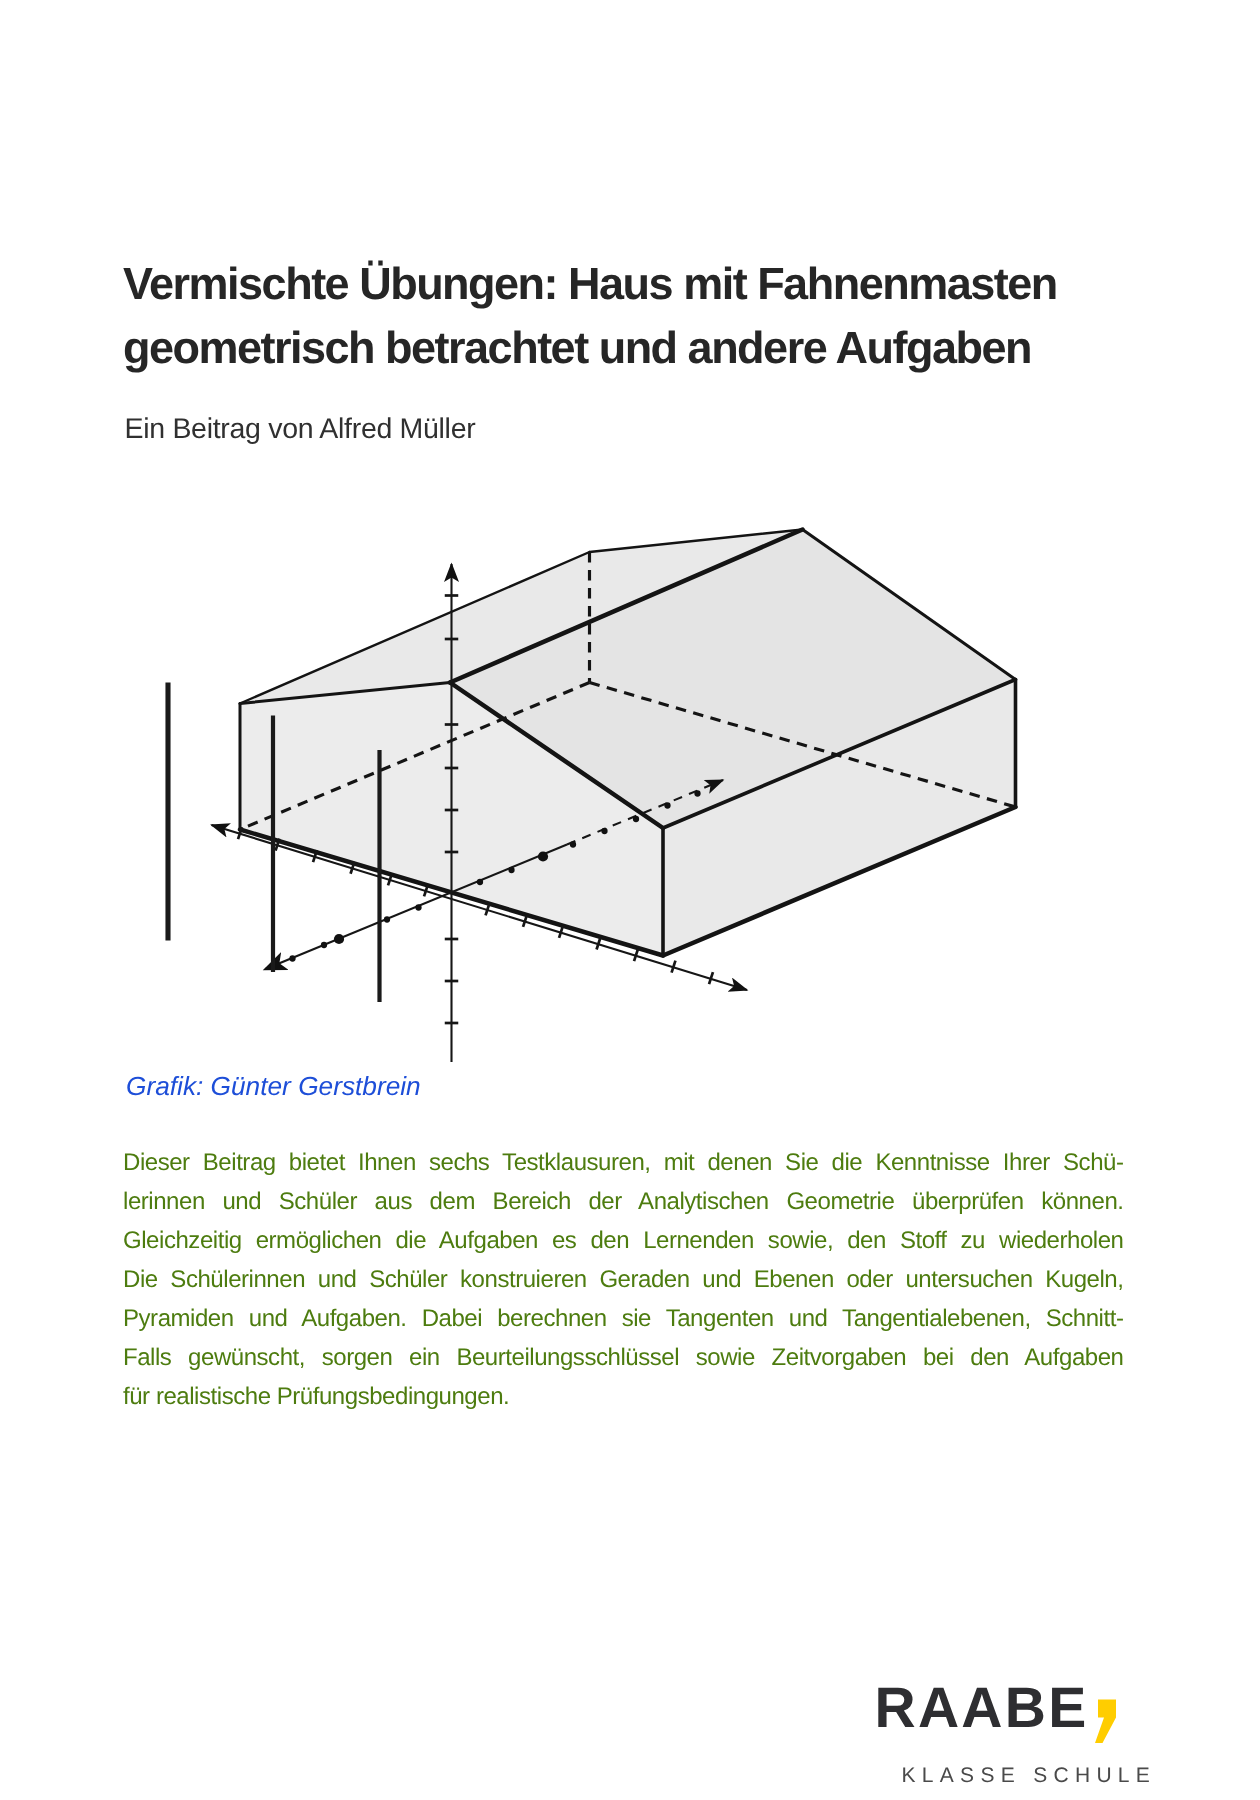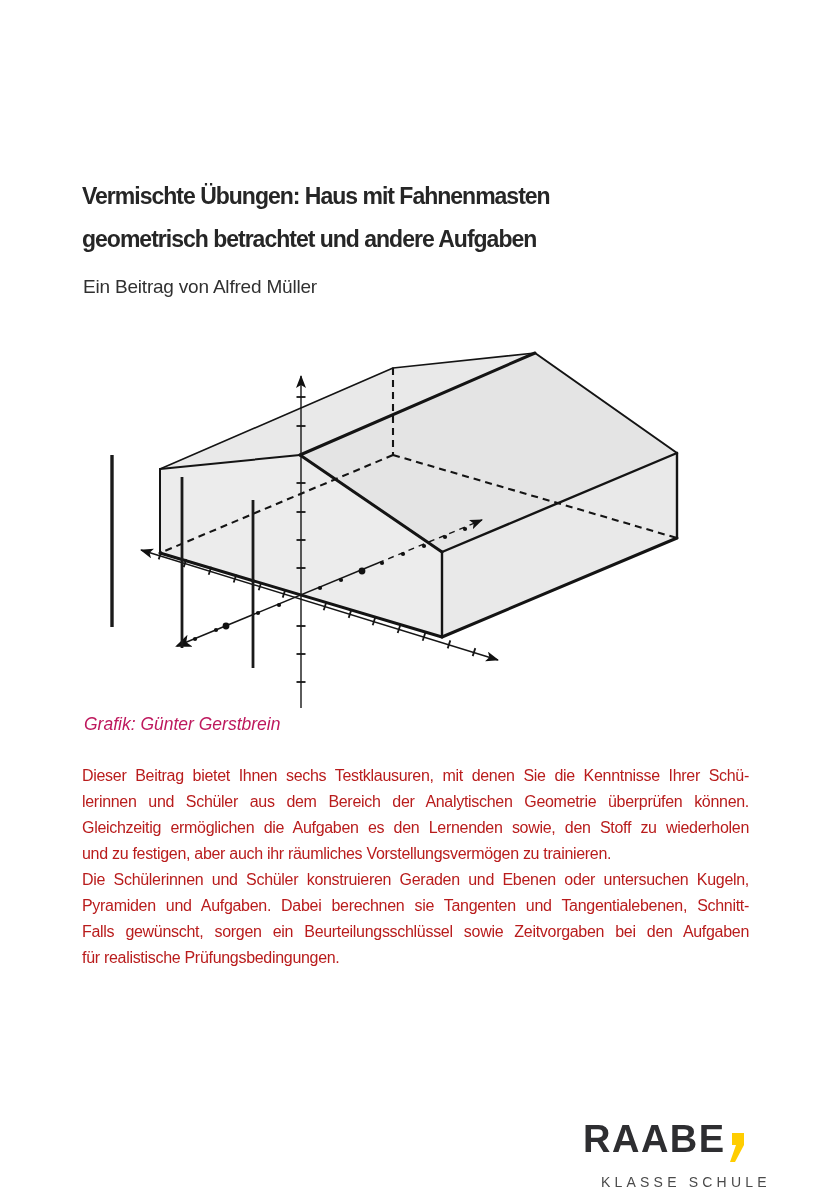--- a/index.html
+++ b/index.html
@@ -2,32 +2,32 @@
 <html><head>
 <meta charset="utf-8">
 <style>
   html,body{margin:0;padding:0;}
   body{
     width:840px;height:1200px;position:relative;background:#ffffff;
     font-family:"Liberation Sans", sans-serif;color:#2b2b2b;overflow:hidden;
   }
   .abs{position:absolute;}
   .title{
-    left:82px;top:160px;width:680px;
-    font-size:23px;font-weight:700;line-height:43px;letter-spacing:-1px;color:#262626;
+    left:82px;top:148px;width:680px;
+    font-size:30px;font-weight:700;line-height:43px;letter-spacing:-1px;color:#262626;
   }
   .byline{
     left:83px;top:276px;font-size:19px;letter-spacing:-0.2px;color:#303030;
   }
   .fig-caption{
-    left:84px;top:714px;font-size:17.5px;font-style:italic;color:#be185d;
+    left:84px;top:714px;font-size:17.5px;font-style:italic;color:#1d4ed8;
   }
   .bodytext{
     left:82px;top:763px;width:667px;
-    font-size:16px;line-height:26px;letter-spacing:-0.3px;color:#b91c1c;
+    font-size:16px;line-height:26px;letter-spacing:-0.3px;color:#4d7c0f;
   }
   .bodytext .jl{text-align:justify;text-align-last:justify;}
   .bodytext .ll{text-align:left;}
   .logo{left:583px;top:1088px;width:175px;margin-top:32px;}
   .logo-row{display:flex;align-items:flex-start;}
   .logo-brand{
     font-size:38px;font-weight:700;letter-spacing:1.5px;color:#2e2e31;line-height:38px;
   }
   .logo-comma{margin-left:3px;margin-top:12px;}
   .logo-tagline{
@@ -154,21 +154,20 @@
     <line class="pole" stroke-width="2.8" x1="253" y1="500" x2="253" y2="668"></line>
   </g>
 </svg>
 
 <div class="abs fig-caption">Grafik: Günter Gerstbrein</div>
 
 <div class="abs bodytext">
   <div class="jl">Dieser Beitrag bietet Ihnen sechs Testklausuren, mit denen Sie die Kenntnisse Ihrer Schü-</div>
   <div class="jl">lerinnen und Schüler aus dem Bereich der Analytischen Geometrie überprüfen können.</div>
   <div class="jl">Gleichzeitig ermöglichen die Aufgaben es den Lernenden sowie, den Stoff zu wiederholen</div>
-  <div class="ll">und zu festigen, aber auch ihr räumliches Vorstellungsvermögen zu trainieren.</div>
   <div class="jl">Die Schülerinnen und Schüler konstruieren Geraden und Ebenen oder untersuchen Kugeln,</div>
   <div class="jl">Pyramiden und Aufgaben. Dabei berechnen sie Tangenten und Tangentialebenen, Schnitt-</div>
   <div class="jl">Falls gewünscht, sorgen ein Beurteilungsschlüssel sowie Zeitvorgaben bei den Aufgaben</div>
   <div class="ll">für realistische Prüfungsbedingungen.</div>
 </div>
 
 <div class="abs logo">
   <div class="logo-row">
     <span class="logo-brand">RAABE</span>
     <span class="logo-comma">

